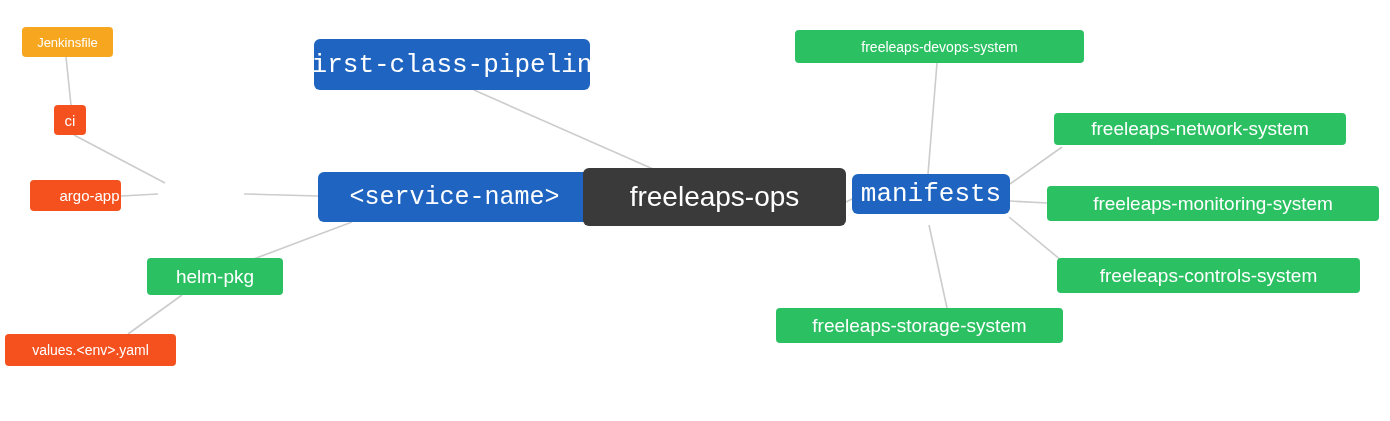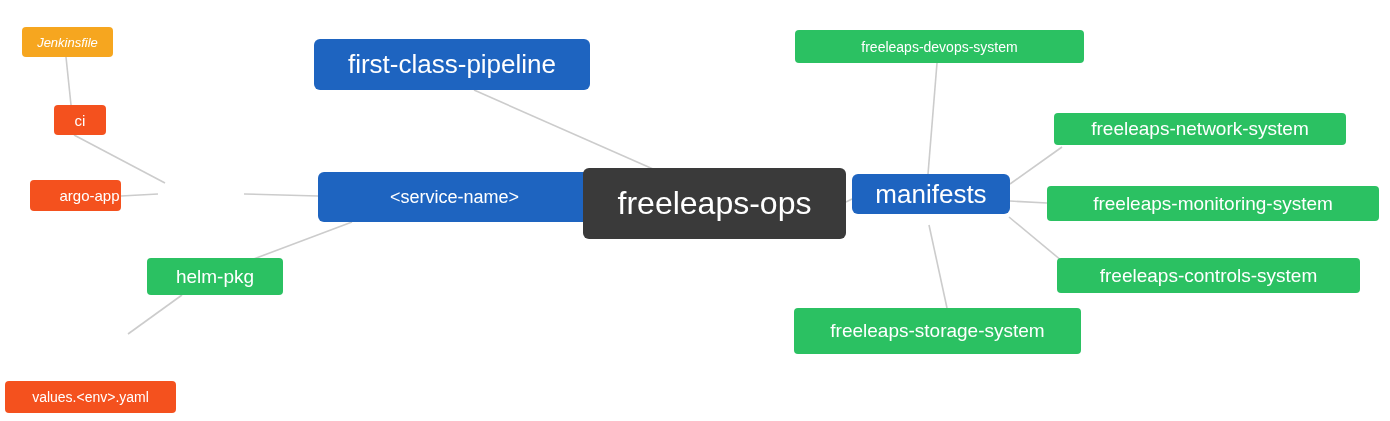--- a/index.html
+++ b/index.html
@@ -9,21 +9,21 @@
   .edges line{stroke:var(--edge,#cccccc);stroke-width:1.6;fill:none;}
   .node{
     position:absolute;
     display:flex;align-items:center;justify-content:center;
     color:var(--text,#ffffff);
     border-radius:4px;
     white-space:nowrap;
     box-sizing:border-box;
     user-select:none;
   }
-  .blue{background:var(--branch-bg,#1e64c0);border-radius:6px;}
+  .blue{background:var(--branch-bg,#1e64c0);border-radius:6px;font-family:Liberation Mono, monospace;}
   .green{background:var(--leaf-green-bg,#2bc162);}
   .red{background:var(--leaf-red-bg,#f4511e);}
   .amber{background:var(--leaf-amber-bg,#f6a61f);}
   .dark{background:var(--root-bg,#3a3a3a);border-radius:6px;}
 </style>
 </head>
 <body>
 
 <div class="canvas">
 
@@ -37,42 +37,42 @@
     <line x1="474" y1="90" x2="653" y2="169"></line>
     <line x1="565" y1="198" x2="583" y2="202"></line>
     <line x1="846" y1="202" x2="852" y2="199"></line>
     <line x1="928" y1="174" x2="937" y2="63"></line>
     <line x1="1010" y1="184" x2="1062" y2="147"></line>
     <line x1="1010" y1="201" x2="1047" y2="203"></line>
     <line x1="1009" y1="217" x2="1062" y2="261"></line>
     <line x1="929" y1="225" x2="947" y2="308"></line>
   </svg>
 
-  <div class="node amber" style="left:22px;top:27px;width:91px;height:30px;font-size:13px;font-style:italic;">Jenkinsfile</div>
+  <div class="node amber" style="left:22px;top:27px;width:91px;height:30px;font-size:13px;">Jenkinsfile</div>
 
-  <div class="node red" style="left:54px;top:105px;width:52px;height:30px;font-size:15px;">ci</div>
+  <div class="node red" style="left:54px;top:105px;width:32px;height:30px;font-size:15px;">ci</div>
 
   <div class="node red" style="left:30px;top:180px;width:91px;height:31px;font-size:15px;padding-left:28px;">argo-app</div>
 
 
   <div class="node green" style="left:147px;top:258px;width:136px;height:37px;font-size:19px;">helm-pkg</div>
 
-  <div class="node red" style="left:5px;top:334px;width:171px;height:32px;font-size:14px;margin-top:47px;">values.&lt;env&gt;.yaml</div>
+  <div class="node red" style="left:5px;top:334px;width:171px;height:32px;font-size:14px;">values.&lt;env&gt;.yaml</div>
 
   <div class="node blue" style="left:314px;top:39px;width:276px;height:51px;font-size:26px;">first-class-pipeline</div>
 
-  <div class="node blue" style="left:318px;top:172px;width:273px;height:50px;font-size:18px;">&lt;service-name&gt;</div>
+  <div class="node blue" style="left:318px;top:172px;width:273px;height:50px;font-size:25px;">&lt;service-name&gt;</div>
 
-  <div class="node dark" style="left:583px;top:168px;width:263px;height:71px;font-size:32px;">freeleaps-ops</div>
+  <div class="node dark" style="left:583px;top:168px;width:263px;height:58px;font-size:28px;">freeleaps-ops</div>
 
   <div class="node blue" style="left:852px;top:174px;width:158px;height:40px;font-size:26px;">manifests</div>
 
   <div class="node green" style="left:795px;top:30px;width:289px;height:33px;font-size:14px;text-align:right;">freeleaps-devops-system</div>
 
   <div class="node green" style="left:1054px;top:113px;width:292px;height:32px;font-size:19px;">freeleaps-network-system</div>
 
   <div class="node green" style="left:1047px;top:186px;width:332px;height:35px;font-size:19px;text-align:right;">freeleaps-monitoring-system</div>
 
   <div class="node green" style="left:1057px;top:258px;width:303px;height:35px;font-size:19px;">freeleaps-controls-system</div>
 
-  <div class="node green" style="left:794px;top:308px;width:287px;height:46px;font-size:19px;">freeleaps-storage-system</div>
+  <div class="node green" style="left:776px;top:308px;width:287px;height:35px;font-size:19px;">freeleaps-storage-system</div>
 
 </div>
 
 </body></html>

